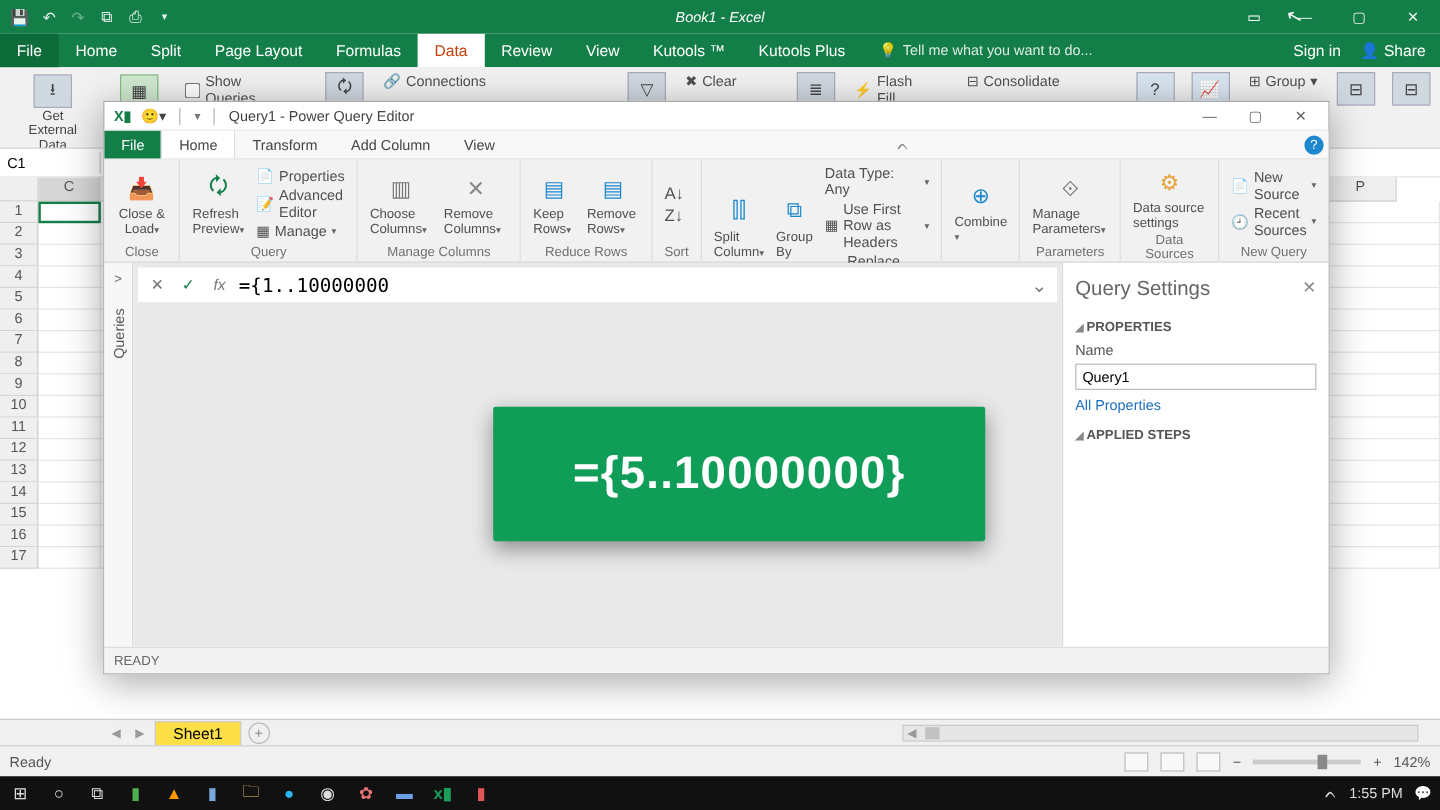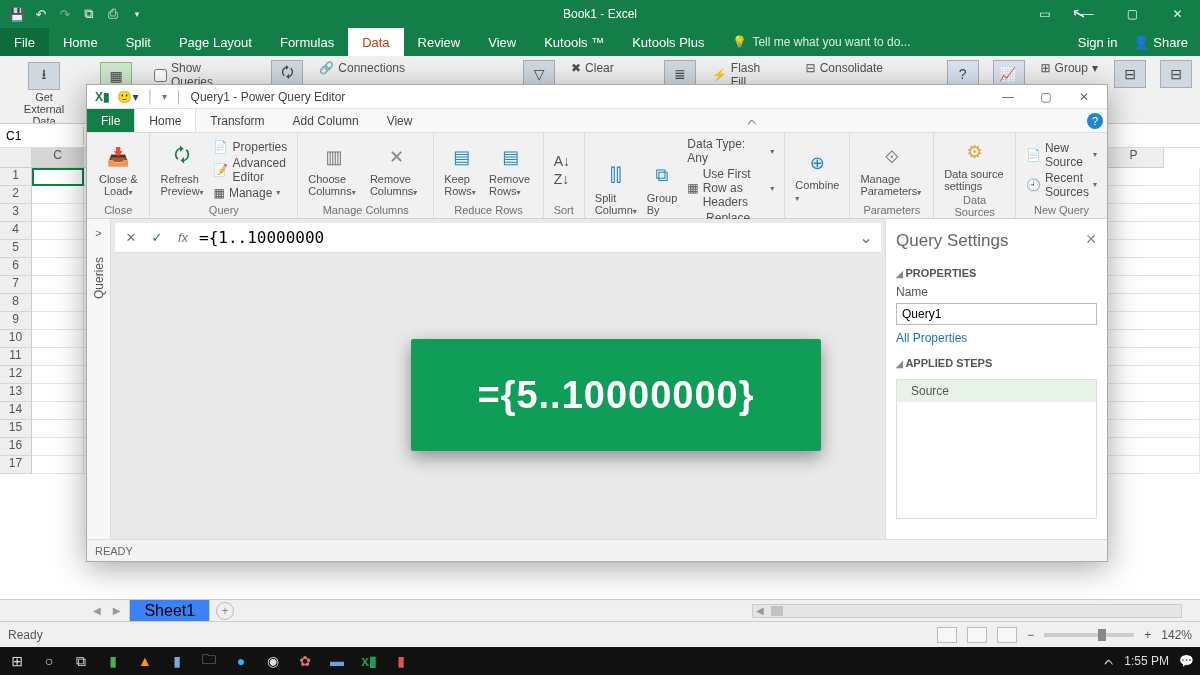--- a/index.html
+++ b/index.html
@@ -2,21 +2,21 @@
 <html><head>
 <meta charset="utf-8">
 <style>
 * { margin: 0; padding: 0; box-sizing: border-box; font-family: "Segoe UI", Tahoma, sans-serif; }
 body { width: 1200px; height: 675px; background: #000; position: relative; overflow: hidden; }
 
 
 .title-bar { height: 28px; background: #137E47; display: flex; align-items: center; color: #fff; font-size: 12px; position: relative; }
 .title-bar .qat { display: flex; align-items: center; gap: 6px; padding-left: 8px; }
 .title-bar .qat-icon { width: 18px; height: 18px; display: flex; align-items: center; justify-content: center; opacity: 0.9; font-size: 13px;}
-.title-bar .title { position: absolute; left: 50%; transform: translateX(-50%); }
+.title-bar .title { position: absolute; left: 50%; transform: translateX(-50%); font-style: italic; }
 .title-bar .win-controls { margin-left: auto; display: flex; }
 .title-bar .win-btn { width: 45px; height: 28px; display: flex; align-items: center; justify-content: center; opacity: 0.9; font-size: 12px;}
 .title-bar .pre { width: 40px; display:flex; justify-content:center; align-items:center;}
 
 
 .tabs-row { height: 28px; background: #137E47; display: flex; align-items: stretch; color: #fff; font-size: 13px; }
 .tab { padding: 0 14px; display: flex; align-items: center; cursor: default; }
 .tab.file { background: #0E6B3A; }
 .tab.active { background: #fff; color: #c2410c; }
 .tabs-row .tell-me { margin-left: 14px; display: flex; align-items: center; opacity: 0.85; font-size: 12px; gap:5px;}
@@ -84,21 +84,21 @@
 .pq-label { font-size:12px; color:#555; padding-bottom:4px;}
 .pq-input { width:100%; border:1px solid #bbb; padding:3px 5px; font-size:12px;}
 .pq-link { font-size:12px; color:#1e6fbf; padding:6px 0;}
 .pq-steps { border:1px solid #ddd; height:140px; margin-top:4px;}
 .pq-step { background:#e8f3e8; padding:4px 14px; font-size:12px; color:#555;}
 
 .pq-status { height:22px; background:#f3f3f3; border-top:1px solid #ddd; font-size:11px; color:#666; display:flex; align-items:center; padding:0 8px;}
 
 
 .sheet-row { position:absolute; left:0; right:0; bottom: 26px; height: 22px; background:#f0f0f0; border-top:1px solid #ccc; display:flex; align-items:center; font-size:12px; padding-left:90px; gap:6px;}
-.sheet-tab { background:#3b82f6; border:1px solid #ccc; border-bottom:none; padding:2px 14px; font-size:16px;}
+.sheet-tab { background:#fde047; border:1px solid #ccc; border-bottom:none; padding:2px 14px; font-size:13px;}
 .sheet-add { width:18px; height:18px; border:1px solid #bbb; border-radius:50%; display:flex; align-items:center; justify-content:center; color:#888;}
 .hscroll { position:absolute; right:18px; width:430px; height:14px; background:#e6e6e6; border:1px solid #ccc; display:flex; align-items:center;}
 .hscroll .thumb { width:12px; height:10px; background:#c2c2c2; margin-left:4px;}
 .sheet-row .nav-tri { color:#999; font-size:10px; padding:0 3px;}
 
 
 .status-bar { position:absolute; left:0; right:0; bottom:0; height:26px; background:#f0f0f0; border-top:1px solid #ccc; display:flex; align-items:center; font-size:12px; color:#555; padding:0 8px;}
 .status-bar .right { margin-left:auto; display:flex; align-items:center; gap:10px;}
 .view-btn { width:20px;height:16px;border:1px solid #bbb; background:#f8f8f8;}
 .zoom-slider { width:90px; height:4px; background:#ccc; position:relative;}
@@ -536,23 +536,20 @@
       <div class="pq-settings">
         <h3>
             <span>Query Settings</span>
             <span style="color:#888;font-size:14px;">✕</span>
           </h3>
         <div class="pq-sec">PROPERTIES</div>
         <div class="pq-label">Name</div>
         <input class="pq-input" value="Query1" style="">
         <div class="pq-link">All Properties</div>
         <div class="pq-sec">APPLIED STEPS</div>
-        <div class="pq-steps">
-          <div class="pq-step">Source</div>
-        </div>
       </div>
     </div>
     <div class="pq-status">READY</div>
   </div>
 
 </div>
 
 <div class="tbar">
   <div class="tb-icon">⊞</div>
   <div class="tb-icon">○</div>

